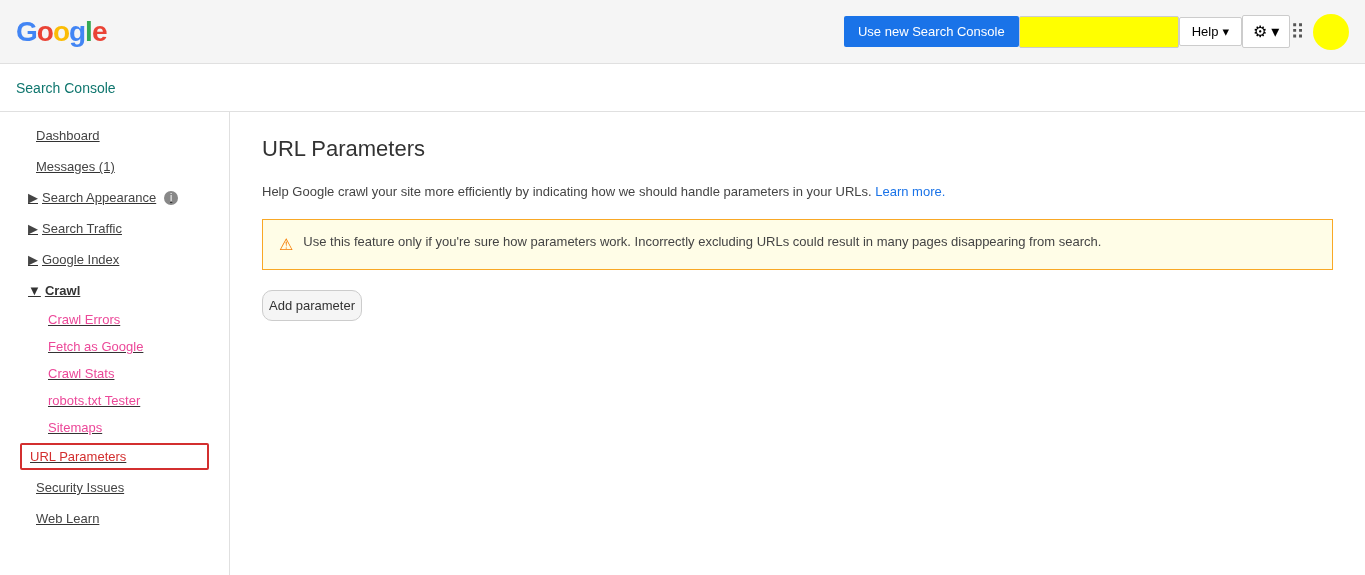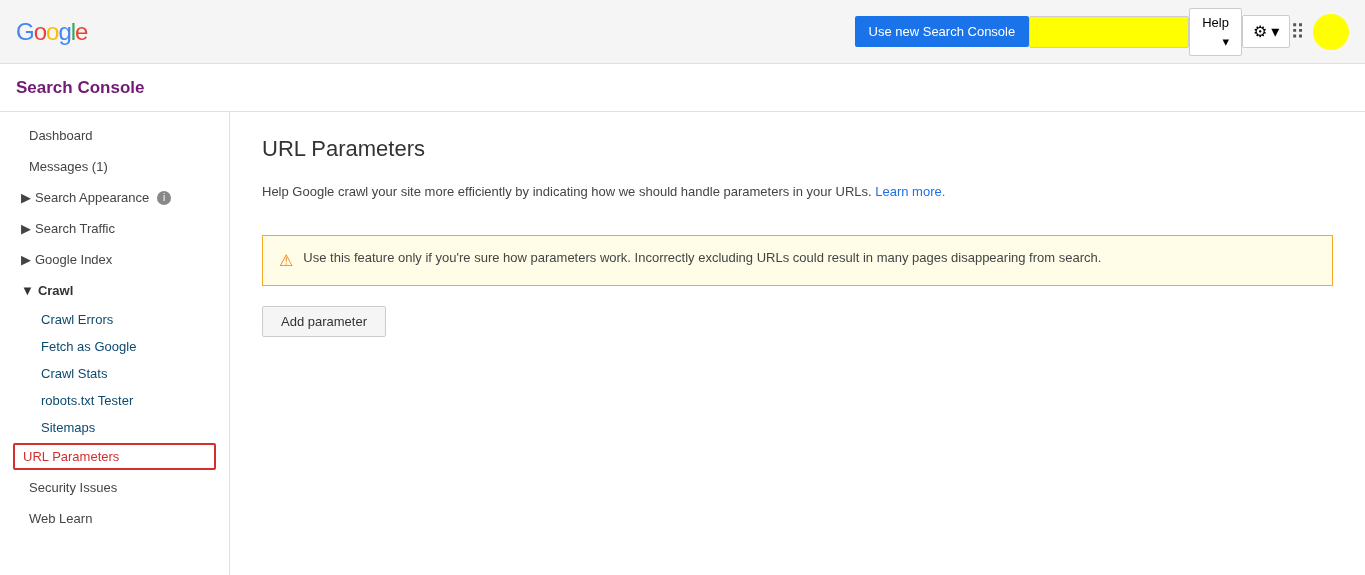--- a/index.html
+++ b/index.html
@@ -14,22 +14,22 @@
       border-bottom: 1px solid #e0e0e0;
       padding: 0 16px;
       position: relative;
     }
     .header-logo {
       display: flex;
       align-items: center;
       gap: 0;
     }
     .google-logo {
-      font-size: 24px;
-      font-weight: normal;
+      font-size: 28px;
+      font-weight: bold;
       letter-spacing: -1px;
     }
     .g-blue { color: #4285F4; }
     .g-red { color: #EA4335; }
     .g-yellow { color: #FBBC05; }
     .g-green { color: #34A853; }
 
     .header-right {
       margin-left: auto;
       display: flex;
@@ -54,21 +54,20 @@
     .btn-help {
       background: #fff;
       border: 1px solid #ccc;
       padding: 6px 12px;
       font-size: 13px;
       cursor: pointer;
       display: flex;
       align-items: flex-end;
       gap: 4px;
       border-radius: 2px;
-      flex-direction: column;
     }
     .btn-gear {
       background: #fff;
       border: 1px solid #ccc;
       padding: 6px 10px;
       cursor: pointer;
       display: flex;
       align-items: center;
       gap: 4px;
       border-radius: 2px;
@@ -91,39 +90,40 @@
     
     .sub-header {
       background: #fff;
       border-bottom: 1px solid #e0e0e0;
       padding: 0 16px;
       height: 48px;
       display: flex;
       align-items: center;
     }
     .search-console-title {
-      color: #701a75;
-      font-size: 17px;
-      font-weight: bold;
+      color: #0f766e;
+      font-size: 14px;
+      font-weight: normal;
     }
 
     
     .layout {
       display: flex;
       height: calc(575px - 64px - 48px);
     }
 
     
     .sidebar {
       width: 230px;
       min-width: 230px;
       background: #fff;
       border-right: 1px solid #e0e0e0;
       overflow-y: auto;
-      padding: 8px 5px;
+      padding: 8px 12px;
+      text-decoration: underline;
     }
     .sidebar-item {
       padding: 8px 16px 8px 24px;
       cursor: pointer;
       color: #444;
       font-size: 13px;
       display: flex;
       align-items: center;
       gap: 4px;
     }
@@ -132,21 +132,21 @@
       cursor: pointer;
       color: #444;
       font-size: 13px;
       display: flex;
       align-items: center;
       gap: 4px;
     }
     .sidebar-sub {
       padding: 6px 16px 6px 36px;
       cursor: pointer;
-      color: #0c4a6e;
+      color: #ec4899;
       font-size: 13px;
     }
     .sidebar-sub.active-sub {
       border: 2px solid #d32f2f;
       color: #d32f2f;
       margin: 0 8px;
       padding: 4px 8px 4px 8px;
       border-radius: 2px;
     }
     .info-icon {
@@ -170,21 +170,21 @@
     }
     .page-title {
       font-size: 22px;
       font-weight: normal;
       color: #333;
       margin-bottom: 20px;
     }
     .description {
       font-size: 13px;
       color: #444;
-      margin-bottom: 32px;
+      margin-bottom: 16px;
       line-height: 1.6;
     }
     .learn-more-link {
       color: #1a73e8;
       text-decoration: none;
       cursor: pointer;
     }
     .warning-box {
       background: #fffde7;
       border: 1px solid #f9a825;
@@ -199,24 +199,24 @@
     }
     .warning-icon {
       color: #f57c00;
       font-size: 16px;
       margin-top: 1px;
       flex-shrink: 0;
     }
     .btn-add-param {
       background: #f5f5f5;
       border: 1px solid #ccc;
-      padding: 7px 18px;
-      font-size: 13px;
-      cursor: pointer;
-      border-radius: 2px;
+      padding: 7px 6px;
+      font-size: 13px;
+      cursor: pointer;
+      border-radius: 10px;
       color: #333;
     }
   </style>
 </head>
 <body>
 
 <div class="header">
   <div class="header-logo">
     <span class="google-logo">
       <span class="g-blue">G</span><span class="g-red">o</span><span class="g-yellow">o</span><span class="g-blue">g</span><span class="g-green">l</span><span class="g-red">e</span>

